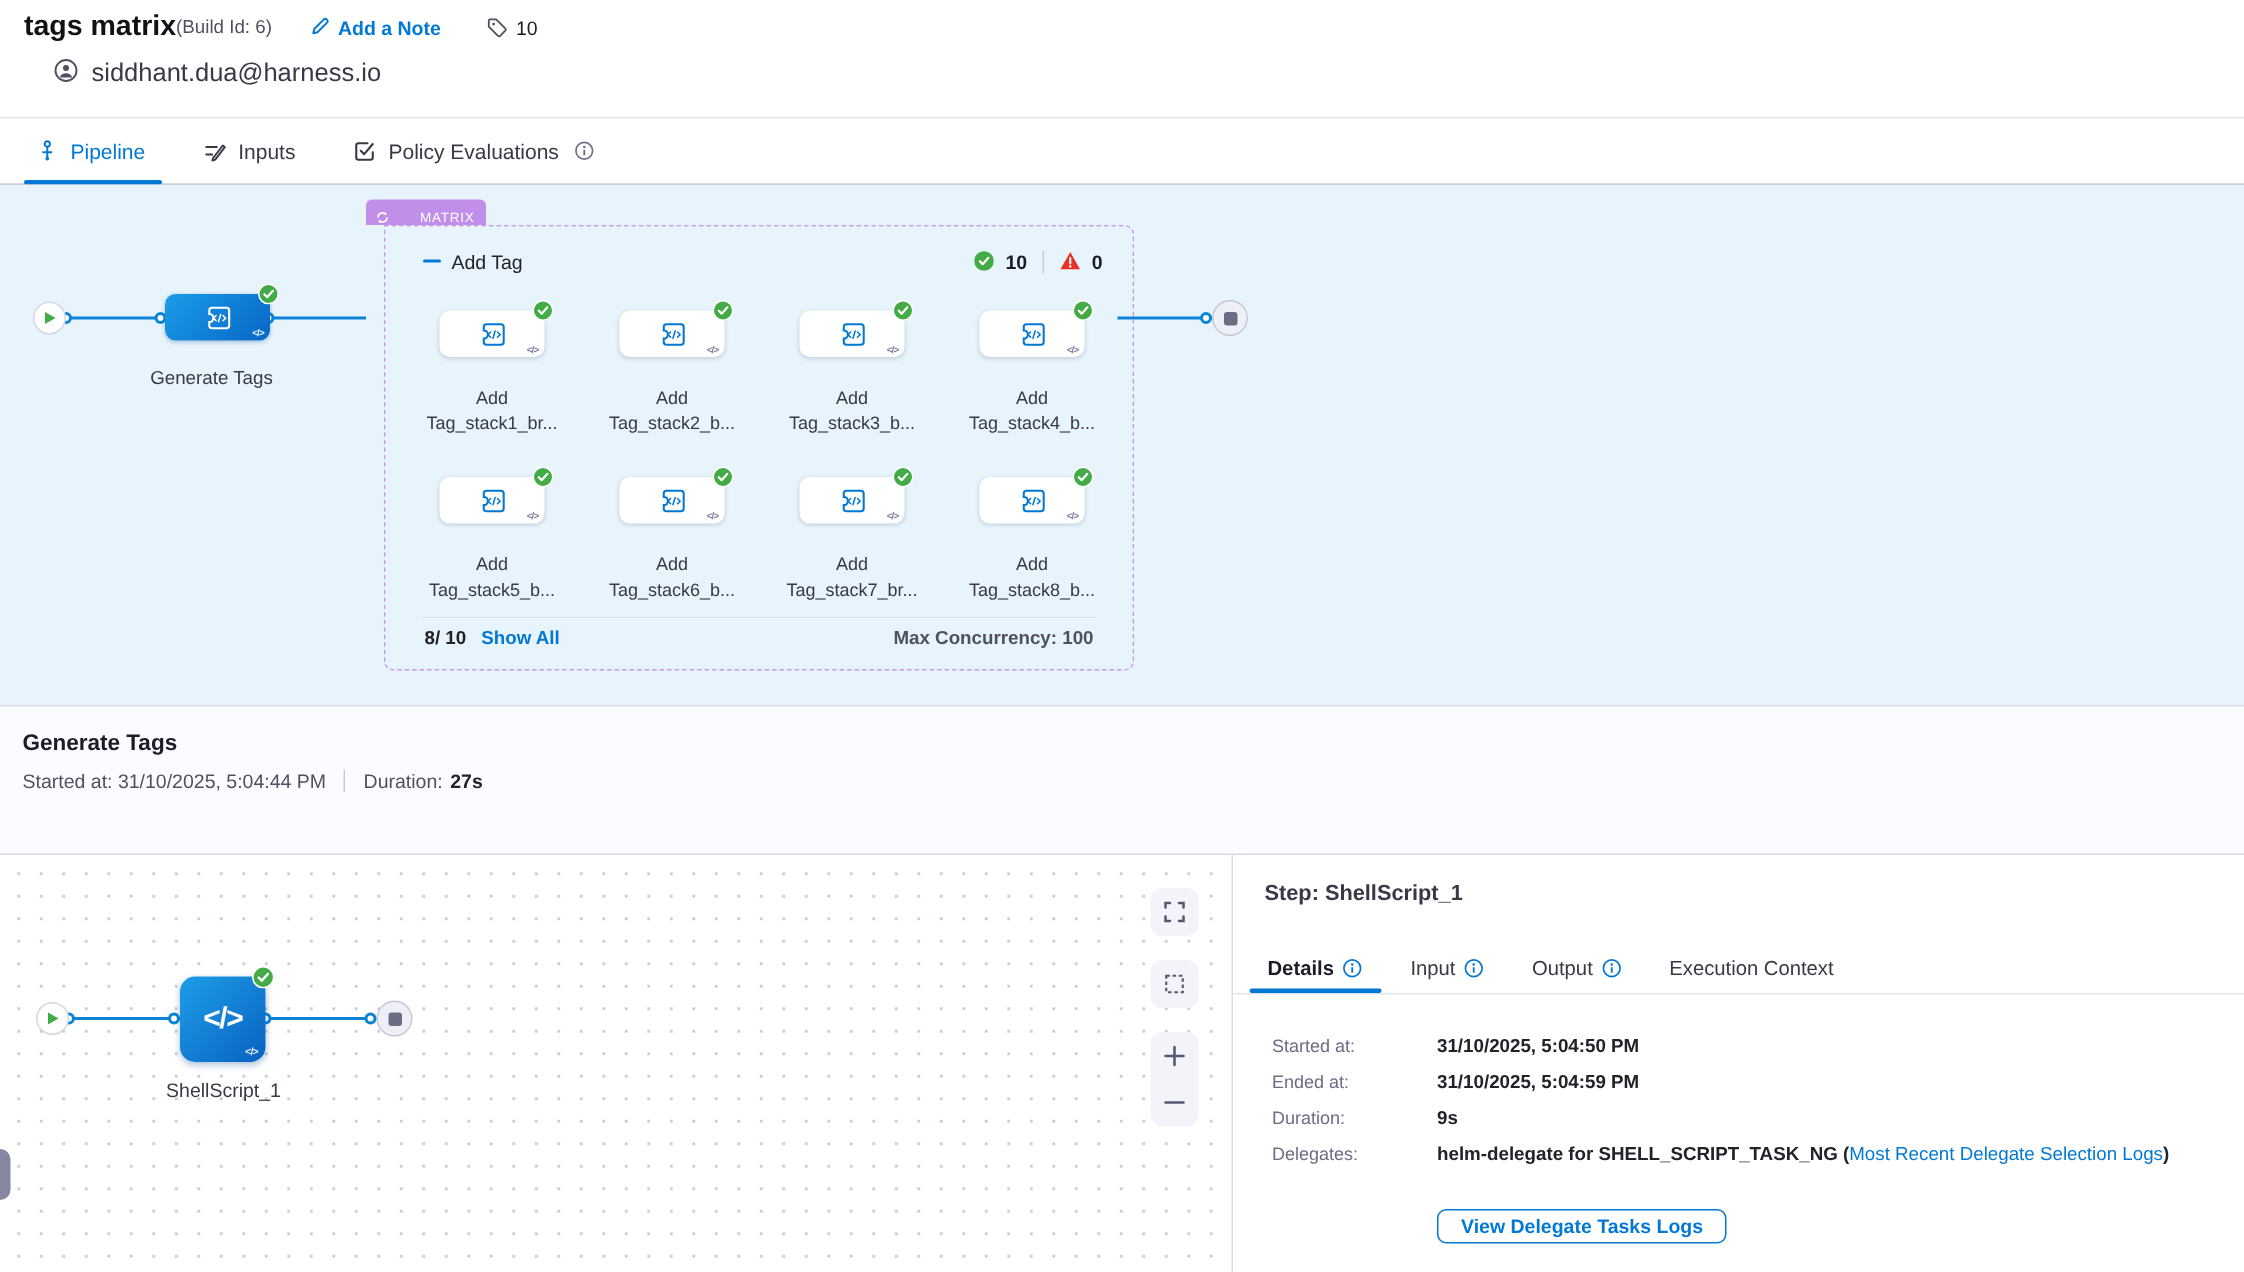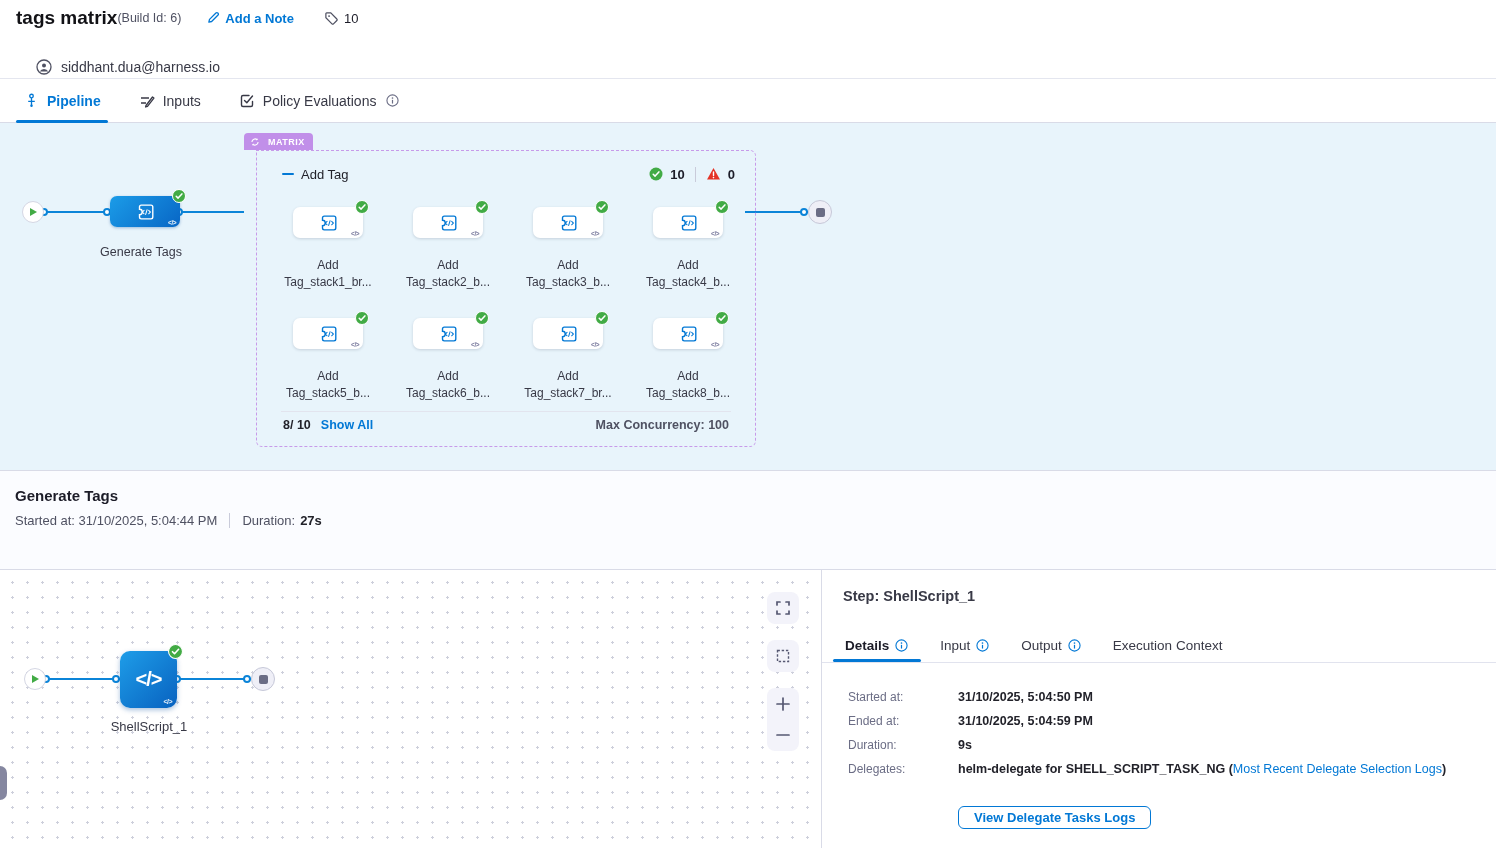--- a/index.html
+++ b/index.html
@@ -6,45 +6,45 @@
   body { font-family:"Liberation Sans", sans-serif; background:#fff; }
   .screen { position:relative; width:1496px; height:848px; overflow:hidden; background:#000000; color:#22222a; }
 
   
   .app-header { position:absolute; left:0; top:0; width:1496px; height:78px; background:#fff; }
   .title-row { position:absolute; left:16px; top:5px; height:26px; display:flex; align-items:center; }
   .exec-title { font-size:19px; font-weight:bold; color:#121216; }
   .build-id { font-size:12.5px; color:#4f5162; margin-left:0; }
   .add-note { display:flex; align-items:flex-start; gap:5px; margin-left:26px; color:#0278d5; font-size:13px; font-weight:bold; cursor:pointer; }
   .tag-counter { display:flex; align-items:center; gap:5px; margin-left:30px; font-size:13px; color:#1c1c28; }
-  .email-row { position:absolute; left:36px; top:39px; display:flex; align-items:center; gap:9px; font-size:14px; color:#383946;margin-top:20px; }
+  .email-row { position:absolute; left:36px; top:39px; display:flex; align-items:flex-start; gap:9px; font-size:17px; color:#383946; }
 
   
   .nav-tabs { position:absolute; left:0; top:78px; width:1496px; height:45px; background:#fff; border-top:1px solid #e4e6ef; border-bottom:1px solid #d9dbe7; display:flex; align-items:center; padding-left:24px; gap:38px; }
   .nav-tab { display:flex; align-items:center; gap:8px; font-size:14px; color:#383946; cursor:pointer; height:100%; position:relative; }
-  .nav-tab.active { color:#0278d5; font-weight:bold; }
+  .nav-tab.active { color:#0278d5; font-weight:normal; }
   .nav-underline { position:absolute; left:16px; bottom:-1px; width:92px; height:3px; background:#0278d5; border-radius:2px; }
 
   
   .graph-area { position:absolute; left:0; top:123px; width:1496px; height:347px; background:#e8f4fb; }
   .edge { position:absolute; height:2px; background:#0b84d8; }
   .port { position:absolute; width:8px; height:8px; border-radius:50%; background:#fff; border:2px solid #0b84d8; }
   .start-node { position:absolute; width:22px; height:22px; border-radius:50%; background:#fff; border:1px solid #d5d7e4; display:flex; align-items:center; justify-content:center; }
   .end-node { position:absolute; width:24px; height:24px; border-radius:50%; background:#efeff7; border:1px solid #c6c8d8; display:flex; align-items:center; justify-content:center; }
   .stop-sq { width:9px; height:9px; background:#6b6d85; border-radius:2px; }
   .step-node { position:absolute; width:70px; height:31px; border-radius:7px; display:flex; align-items:center; justify-content:center; cursor:pointer; }
   .step-node.blue-node { background:linear-gradient(135deg,#1b9ce8 0%,#0866c5 100%); box-shadow:0 1px 3px rgba(10,80,160,.35); color:#fff; }
   .step-node.white-node { background:#fff; box-shadow:0 1px 3px rgba(40,50,80,.18); color:#0278d5; }
   .chk { position:absolute; top:-7px; right:-6px; line-height:0; }
   .corner-glyph { position:absolute; right:4px; bottom:1px; font-size:6.5px; font-weight:bold; letter-spacing:-0.5px; }
   .blue-node .corner-glyph { color:rgba(255,255,255,.9); }
   .white-node .corner-glyph { color:#7d7ea0; }
   .node-label { position:absolute; text-align:center; font-size:12.5px; color:#383946; line-height:17px; }
 
-  .matrix-badge { position:absolute; left:244px; top:10px; height:17px; padding:0 8px 0 6px; background:#c18fe9; border-radius:4px 4px 0 0; display:flex; align-items:center; gap:8px; color:#fff; font-size:9px; font-weight:bold; letter-spacing:.5px; }
+  .matrix-badge { position:absolute; left:244px; top:10px; height:17px; padding:0 8px 0 6px; background:#c18fe9; border-radius:4px 4px 0 0; display:flex; align-items:flex-end; gap:20px; color:#fff; font-size:9px; font-weight:normal; letter-spacing:.5px; }
   .matrix-box { position:absolute; left:256px; top:27px; width:500px; height:297px; border:1.5px dashed #c79ae9; border-radius:0 6px 6px 6px; }
   .matrix-head { position:absolute; left:0; top:0; width:100%; height:46px; display:flex; align-items:center; padding:0 20px 0 24px; }
   .collapse-minus { width:13px; height:13px; display:flex; align-items:center; justify-content:center; cursor:pointer; }
   .collapse-minus i { display:block; width:12px; height:2px; background:#0278d5; border-radius:1px; }
   .matrix-title { margin-left:7px; font-size:13px; color:#22222a; }
   .matrix-status { margin-left:auto; display:flex; align-items:center; gap:7px; font-size:13px; font-weight:bold; color:#1c1c28; }
   .status-sep { width:1px; height:15px; background:#c9cbda; margin:0 3px; }
   .matrix-footer-line { position:absolute; left:24px; right:24px; top:260px; height:1px; background:#e2e4ee; }
   .matrix-footer { position:absolute; left:26px; right:26px; top:267px; display:flex; align-items:center; font-size:12.5px; }
   .shown-count { font-weight:bold; color:#22222a; }

